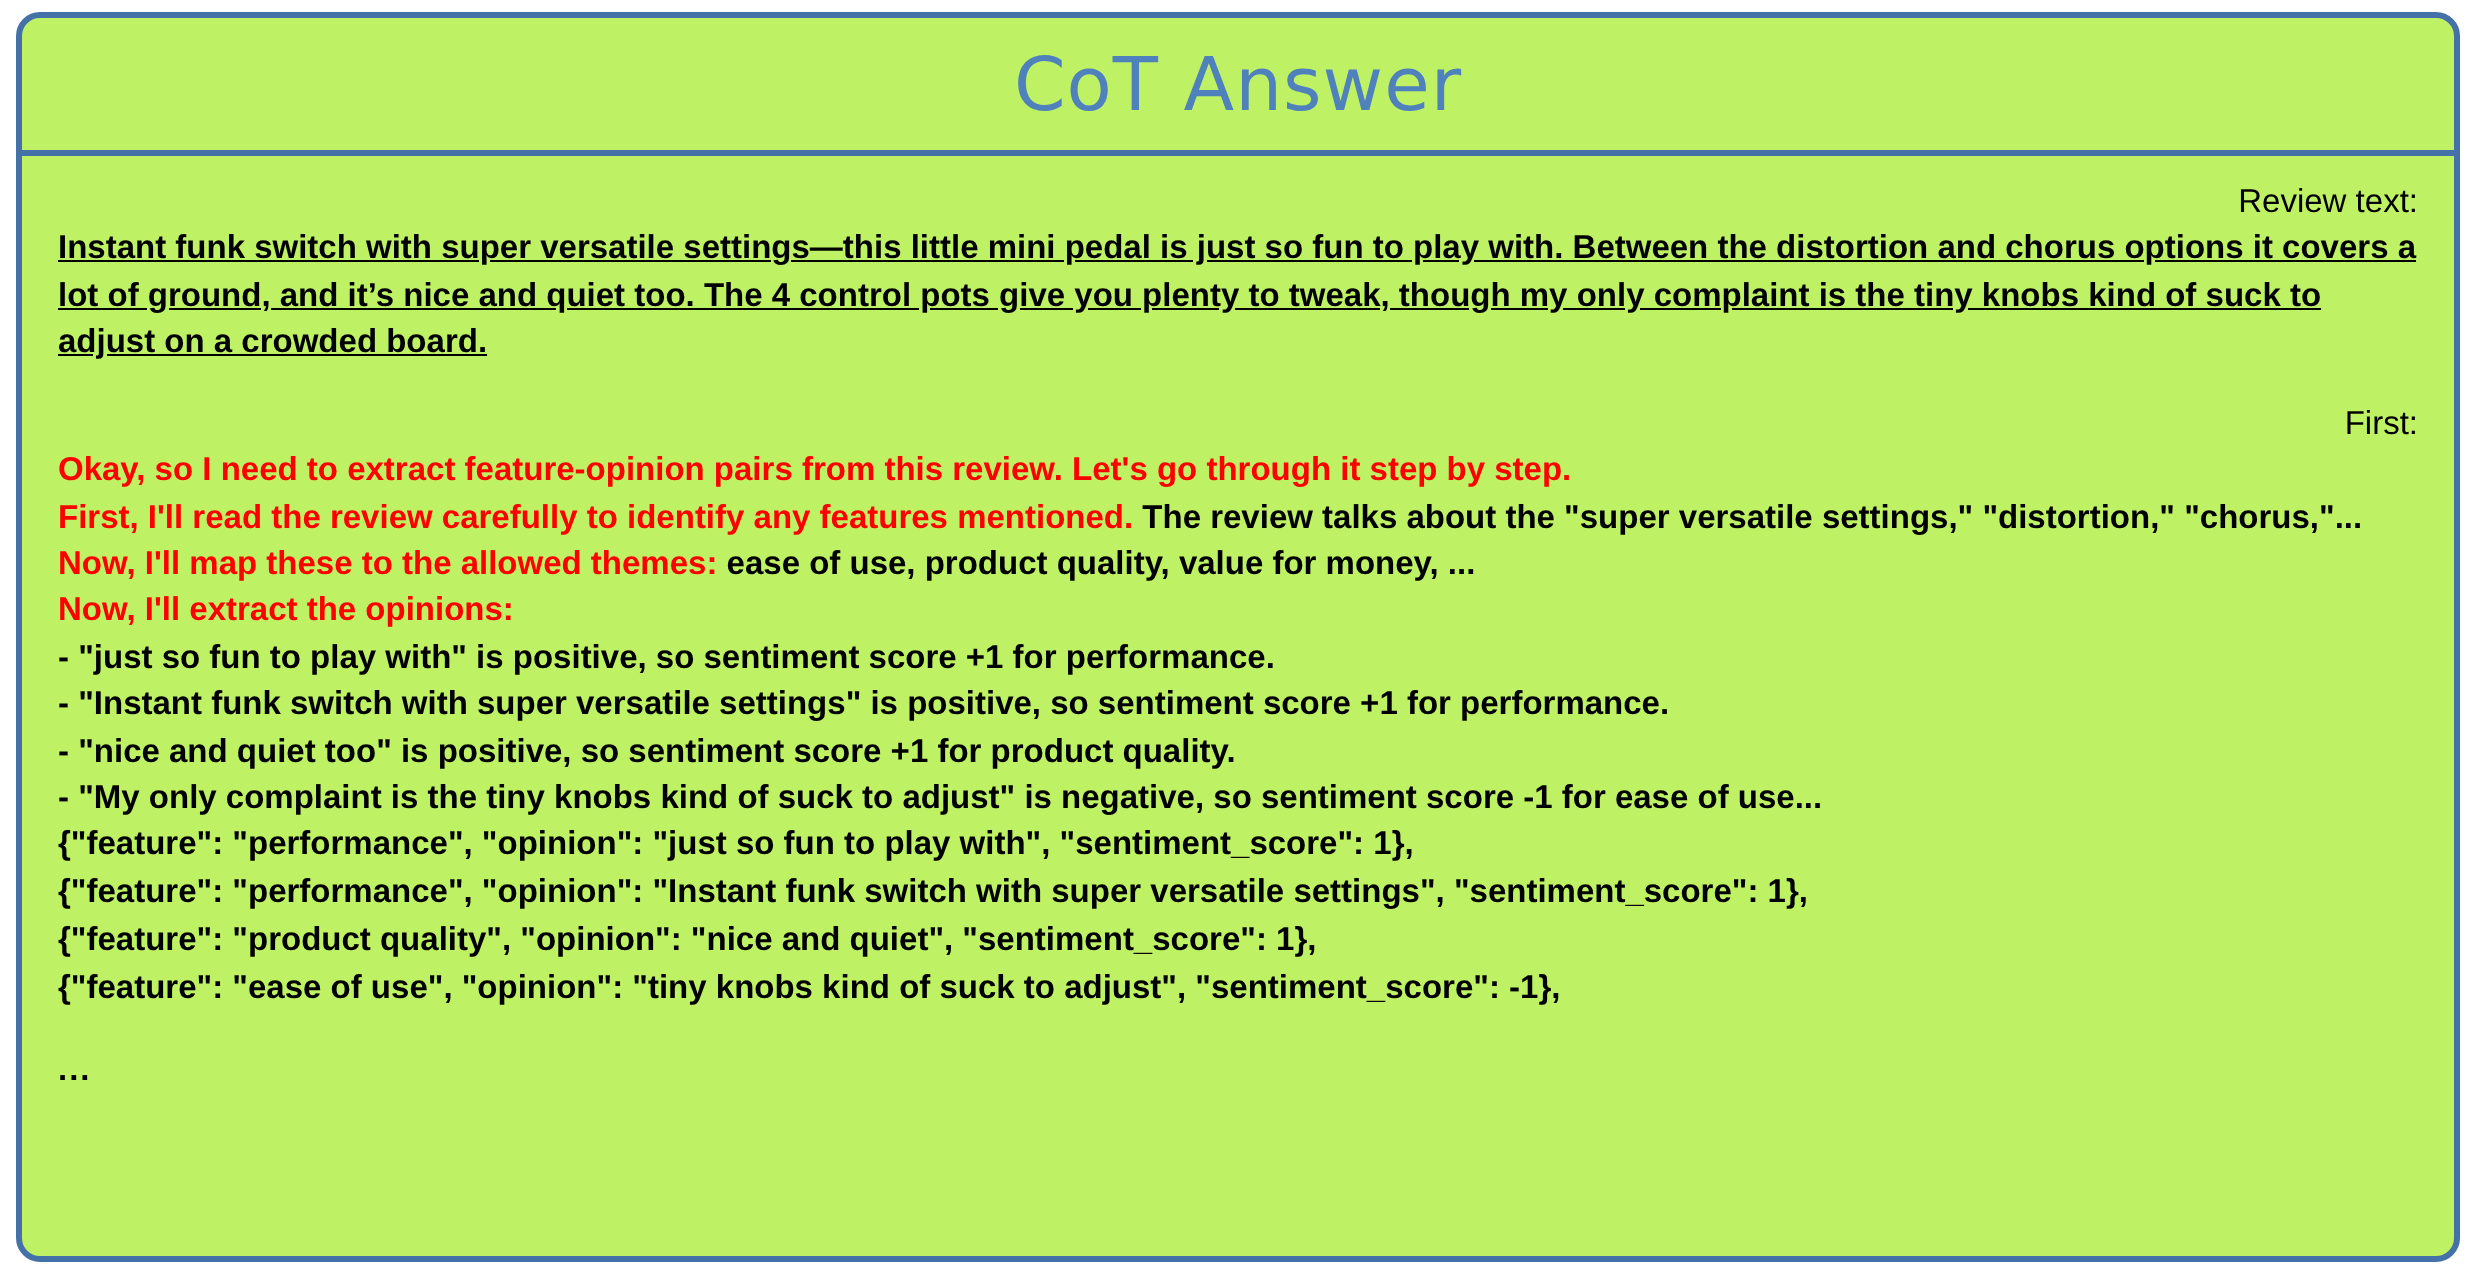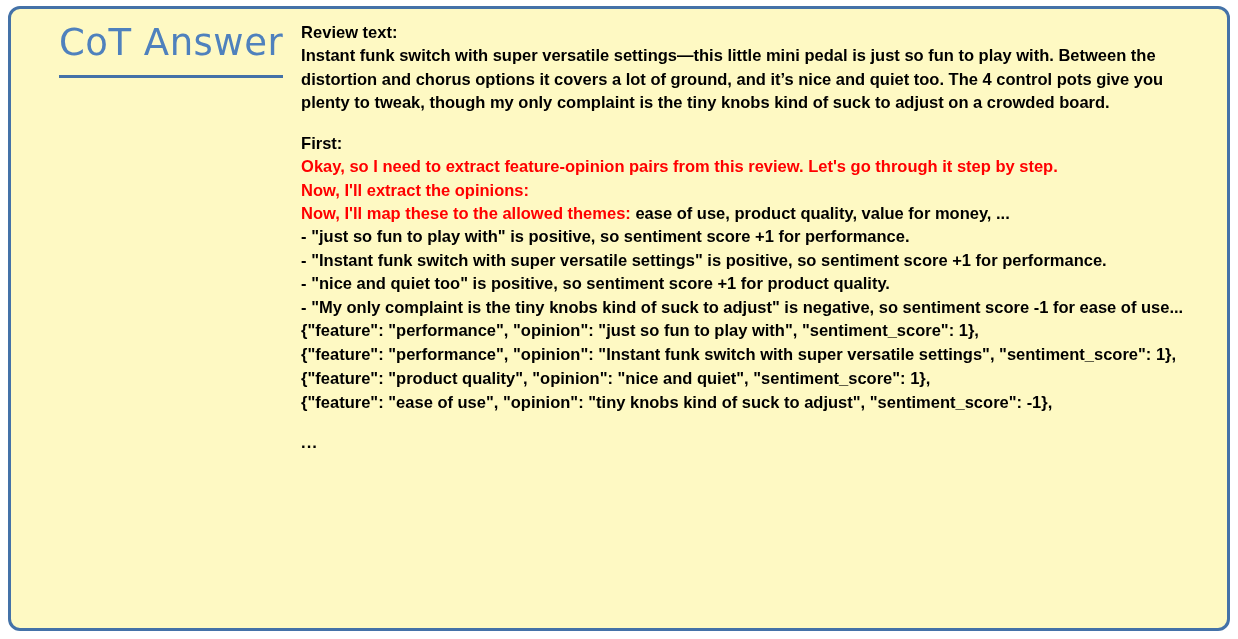--- a/index.html
+++ b/index.html
@@ -19,24 +19,24 @@
     height: 639px;
     box-sizing: border-box;
     padding: 6px 8px 8px 8px;
   }
   .card {
     box-sizing: border-box;
     width: 100%;
     height: 100%;
     border: 3px solid #4472a8;
     border-radius: 12px;
-    background: #fef9c3;
+    background: #bef264;
     display: flex;
+    flex-direction: column;
     overflow: hidden;
-    padding-left: 48px;
   }
   .card-header {
     flex: 0 0 auto;
     height: 66px;
     display: flex;
     align-items: center;
     justify-content: center;
     border-bottom: 3px solid #4472a8;
   }
   .card-title {
@@ -46,30 +46,32 @@
     letter-spacing: 0.5px;
   }
   .card-body {
     flex: 1 1 auto;
     padding: 12px 18px 6px 18px;
     box-sizing: border-box;
     overflow: hidden;
   }
   .section-label {
     font-size: 16.5px;
-    font-weight: bold;
+    font-weight: normal;
     color: #000000;
     line-height: 1.42;
+    text-align: right;
   }
   .para {
     font-size: 16.5px;
     font-weight: bold;
     color: #000000;
     line-height: 1.42;
     margin: 0;
+    text-decoration: underline;
   }
   .spacer {
     height: 17px;
   }
   .line {
     font-size: 16.5px;
     font-weight: bold;
     line-height: 1.42;
     color: #000000;
     margin: 0;
@@ -112,24 +114,27 @@
       <p class="para">Instant funk switch with super versatile settings—this little mini pedal is just so fun to play with. Between the distortion and chorus options it covers a lot of ground, and it’s nice and quiet too. The 4 control pots give you plenty to tweak, though my only complaint is the tiny knobs kind of suck to adjust on a crowded board.</p>
 
       <div class="spacer"></div>
 
       <div class="section-label">First:</div>
 
       <p class="line">
         <span class="red">Okay, so I need to extract feature-opinion pairs from this review. Let's go through it step by step.</span><span class="black"></span>
       </p>
       <p class="line">
-        <span class="red">Now, I'll extract the opinions:</span><span class="black"></span>
+        <span class="red">First, I'll read the review carefully to identify any features mentioned.</span><span class="black"> The review talks about the "super versatile settings," "distortion," "chorus,"...</span>
       </p>
       <p class="line">
         <span class="red">Now, I'll map these to the allowed themes:</span><span class="black"> ease of use, product quality, value for money, ...</span>
+      </p>
+      <p class="line">
+        <span class="red">Now, I'll extract the opinions:</span><span class="black"></span>
       </p>
 
       <p class="line">- "just so fun to play with" is positive, so sentiment score +1 for performance.</p>
       <p class="line">- "Instant funk switch with super versatile settings" is positive, so sentiment score +1 for performance.</p>
       <p class="line">- "nice and quiet too" is positive, so sentiment score +1 for product quality.</p>
       <p class="line">- "My only complaint is the tiny knobs kind of suck to adjust" is negative, so sentiment score -1 for ease of use...</p>
 
 
       <p class="json-line">{"feature": "performance", "opinion": "just so fun to play with", "sentiment_score": 1},</p>
       <p class="json-line">{"feature": "performance", "opinion": "Instant funk switch with super versatile settings", "sentiment_score": 1},</p>

